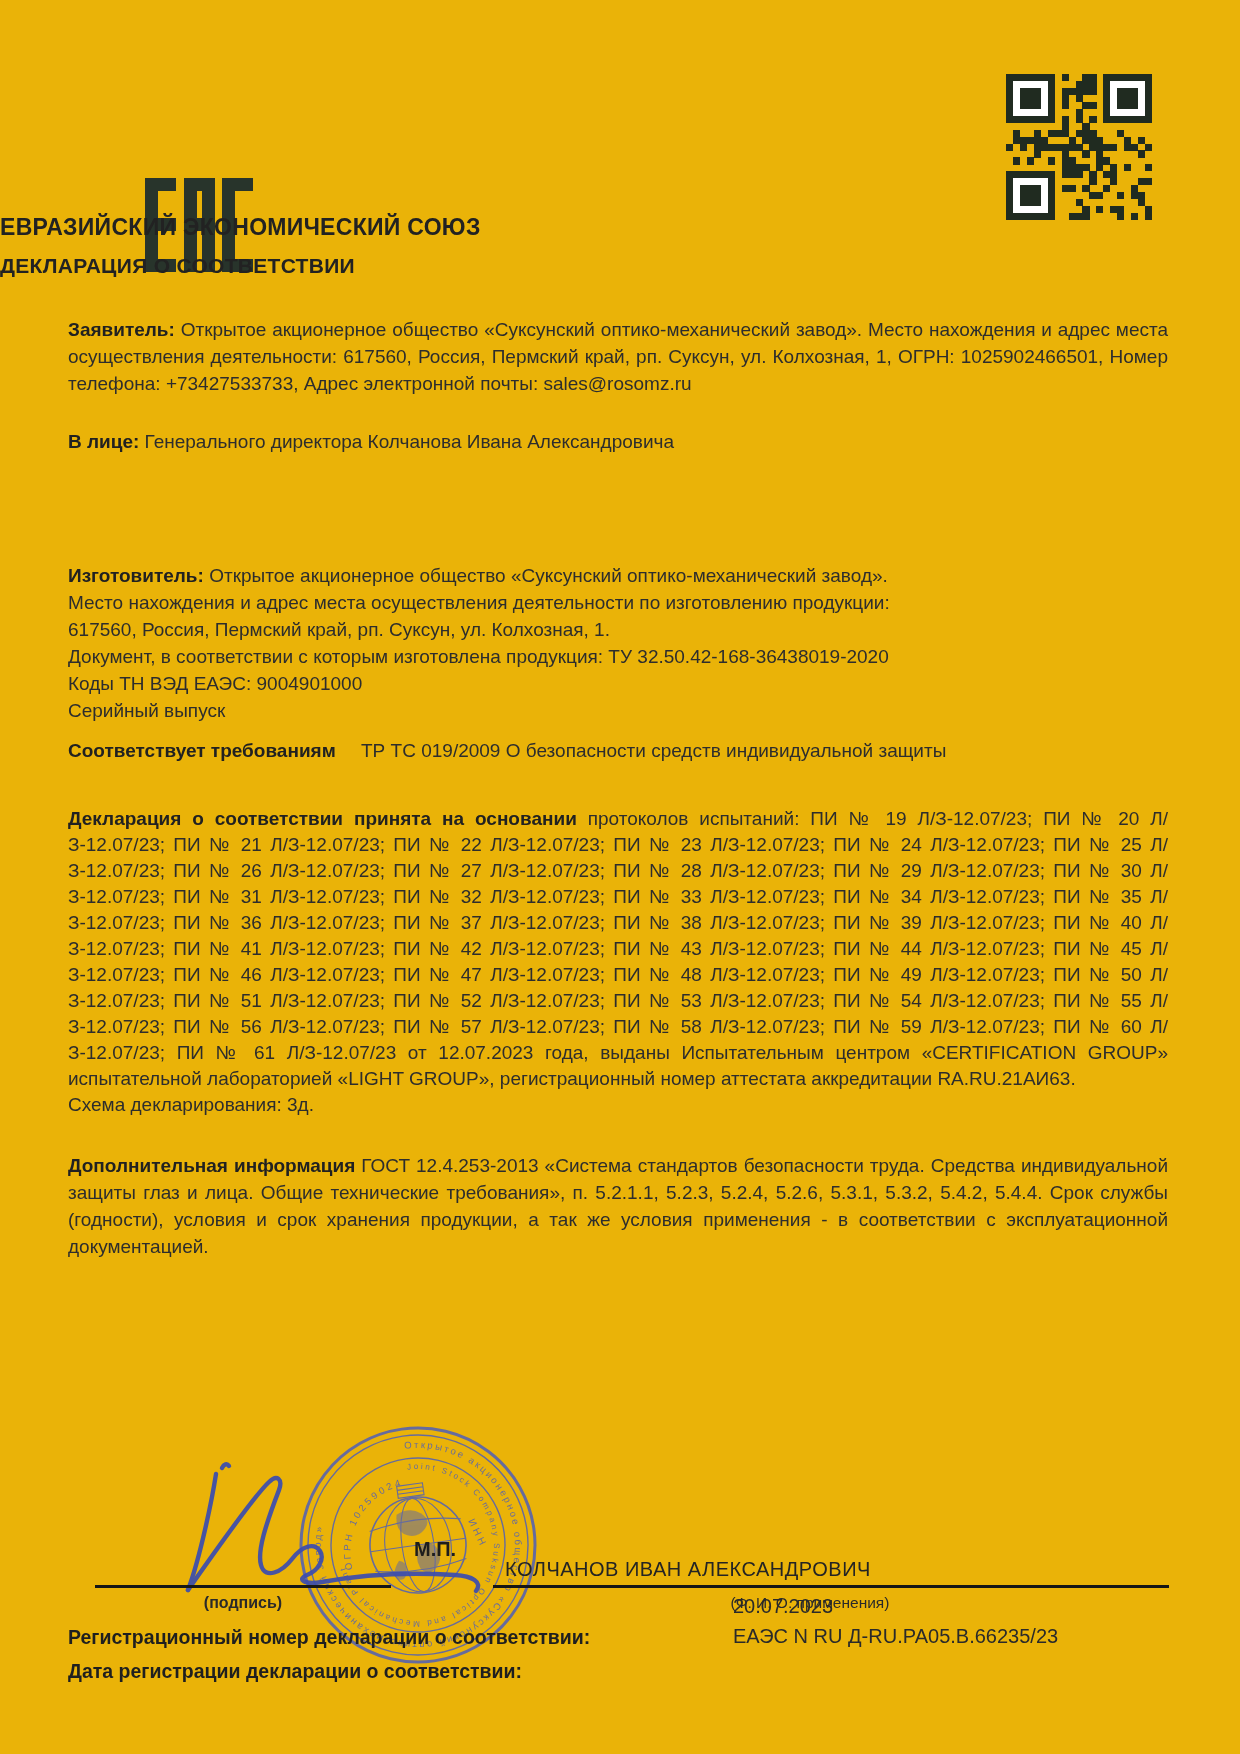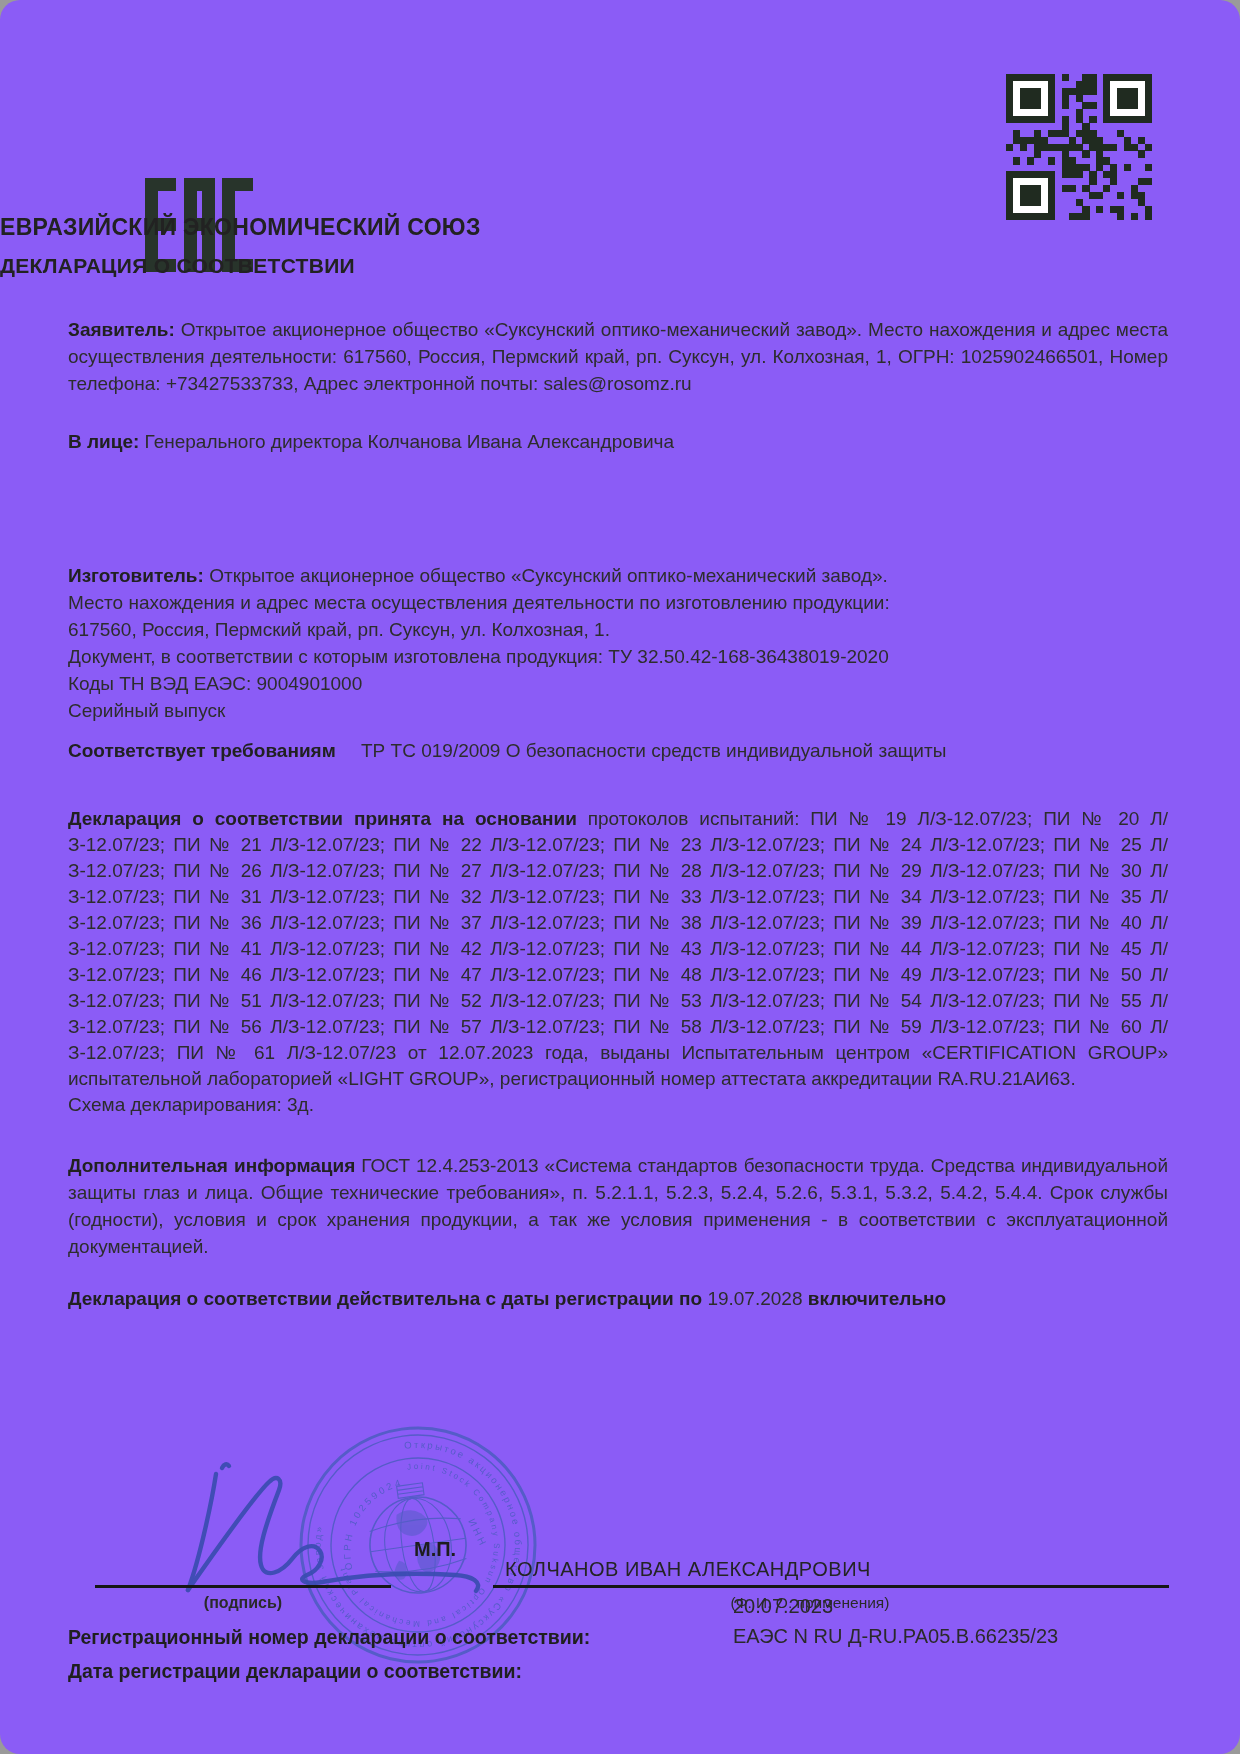--- a/index.html
+++ b/index.html
@@ -1,19 +1,19 @@
 <!DOCTYPE html>
 <html><head>
 <meta charset="utf-8">
 <style>
   html,body{margin:0;padding:0;background:#9a9a9a;}
   .page{
-    position:relative;width:1240px;height:1754px;background:#8b5cf6;
+    position:relative;width:1240px;height:1754px;background:#eab308;
     margin:0 auto;overflow:hidden;
-    font-family:"Liberation Sans", sans-serif;color:#2d2d2d;border-radius:20px;
+    font-family:"Liberation Sans", sans-serif;color:#2d2d2d;
   }
   .abs{position:absolute;}
   .b{font-weight:bold;}
   .title1{position:absolute;left:0;top:214px;width:100%;font-size:23px;font-weight:bold;letter-spacing:.3px;color:#222;}
   .title2{position:absolute;left:0;top:254px;width:100%;font-size:21px;font-weight:bold;letter-spacing:.3px;color:#222;}
   .para{position:absolute;left:68px;width:1100px;font-size:19px;line-height:27px;text-align:justify;}
   .para .lbl{font-weight:bold;color:#212121;}
   .gap16{margin-right:16px;}
   .gap20{margin-right:20px;}
   .line{display:block;}
@@ -209,25 +209,20 @@
     <span>протоколов испытаний:</span>
     <span> ПИ № 19 Л/З-12.07/23; ПИ № 20 Л/З-12.07/23; ПИ № 21 Л/З-12.07/23; ПИ № 22 Л/З-12.07/23; ПИ № 23 Л/З-12.07/23; ПИ № 24 Л/З-12.07/23; ПИ № 25 Л/З-12.07/23; ПИ № 26 Л/З-12.07/23; ПИ № 27 Л/З-12.07/23; ПИ № 28 Л/З-12.07/23; ПИ № 29 Л/З-12.07/23; ПИ № 30 Л/З-12.07/23; ПИ № 31 Л/З-12.07/23; ПИ № 32 Л/З-12.07/23; ПИ № 33 Л/З-12.07/23; ПИ № 34 Л/З-12.07/23; ПИ № 35 Л/З-12.07/23; ПИ № 36 Л/З-12.07/23; ПИ № 37 Л/З-12.07/23; ПИ № 38 Л/З-12.07/23; ПИ № 39 Л/З-12.07/23; ПИ № 40 Л/З-12.07/23; ПИ № 41 Л/З-12.07/23; ПИ № 42 Л/З-12.07/23; ПИ № 43 Л/З-12.07/23; ПИ № 44 Л/З-12.07/23; ПИ № 45 Л/З-12.07/23; ПИ № 46 Л/З-12.07/23; ПИ № 47 Л/З-12.07/23; ПИ № 48 Л/З-12.07/23; ПИ № 49 Л/З-12.07/23; ПИ № 50 Л/З-12.07/23; ПИ № 51 Л/З-12.07/23; ПИ № 52 Л/З-12.07/23; ПИ № 53 Л/З-12.07/23; ПИ № 54 Л/З-12.07/23; ПИ № 55 Л/З-12.07/23; ПИ № 56 Л/З-12.07/23; ПИ № 57 Л/З-12.07/23; ПИ № 58 Л/З-12.07/23; ПИ № 59 Л/З-12.07/23; ПИ № 60 Л/З-12.07/23; ПИ № 61 Л/З-12.07/23 от 12.07.2023  года, выданы Испытательным центром «CERTIFICATION GROUP» испытательной лабораторией «LIGHT GROUP», регистрационный номер аттестата аккредитации RA.RU.21АИ63.</span>
     <span class="line">Схема декларирования: 3д.</span>
   </div>
 
   <div class="para" style="top:1152px">
     <span class="lbl">Дополнительная информация</span>
     <span>ГОСТ 12.4.253-2013 «Система стандартов безопасности труда. Средства индивидуальной защиты глаз и лица. Общие технические требования», п. 5.2.1.1, 5.2.3, 5.2.4, 5.2.6, 5.3.1, 5.3.2, 5.4.2, 5.4.4.  Срок службы (годности), условия и срок хранения продукции, а так же условия применения - в соответствии с эксплуатационной документацией.</span>
   </div>
 
-  <div class="para" style="top:1285px;text-align:left">
-    <span class="lbl">Декларация о соответствии действительна с даты регистрации по</span>
-    <span>19.07.2028</span>
-    <span class="lbl">включительно</span>
-  </div>
 
   <svg class="abs" style="left:293px;top:1420px" width="250" height="250" viewBox="0 0 250 250">
     <defs>
       <path id="ringRu" d="M125,28 a97,97 0 1,1 -0.2,0"></path>
       <path id="ringEn" d="M125,49 a76,76 0 1,1 -0.2,0"></path>
       <path id="arcOgrn" d="M57,140 a68,68 0 0,1 60,-76"></path>
     </defs>
     <g opacity="0.82" transform="rotate(-8 125 125)">
       <g fill="none" stroke="#4a5cbe">
         <circle cx="125" cy="125" r="117" stroke-width="3"></circle>

